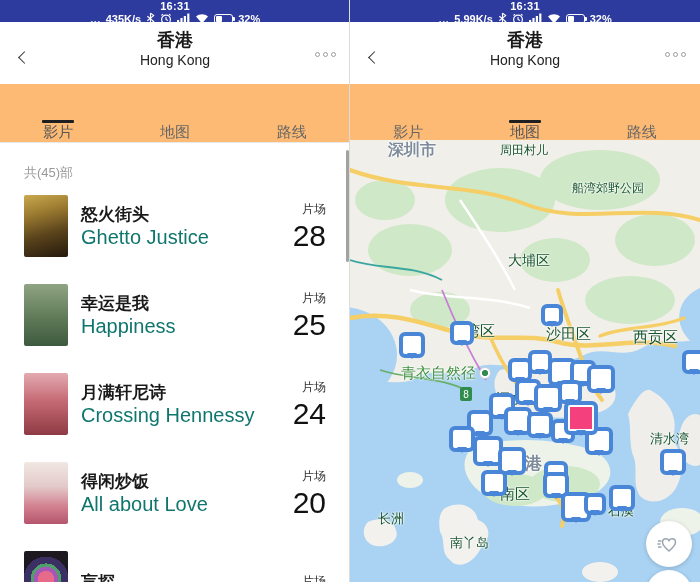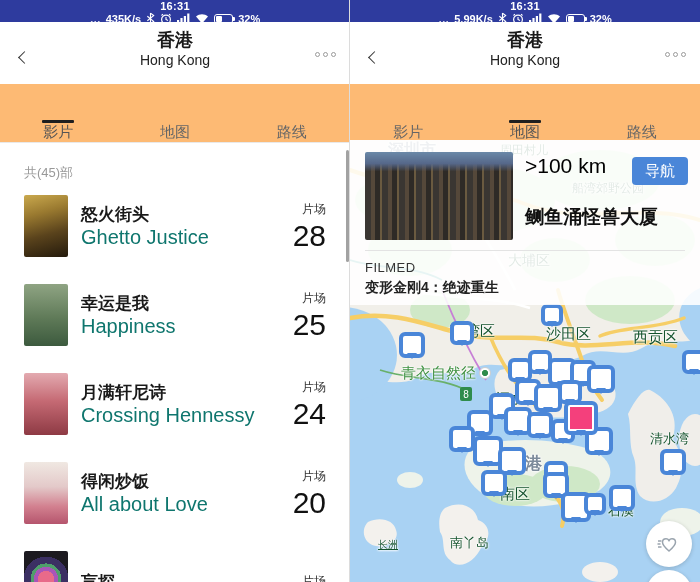--- a/index.html
+++ b/index.html
@@ -325,21 +325,21 @@
           <div class="maplabel" style="left: 158px; top: 112px; font-size: 14px;">大埔区</div>
           <div class="maplabel" style="left: 100px; top: 182px; font-size: 15px;">荃湾区</div>
           <div class="maplabel" style="left: 196px; top: 185px; font-size: 15px;">沙田区</div>
           <div class="maplabel" style="left: 283px; top: 188px; font-size: 15px;">西贡区</div>
           <div class="maplabel g" style="left: 51px; top: 224px; font-size: 15px;">青衣自然径</div>
           <div class="maplabel" style="left: 146px; top: 250px; font-size: 14px;">深水</div>
           <div class="maplabel" style="left: 300px; top: 290px; font-size: 13px;">清水湾</div>
           <div class="maplabel b" style="left: 158px; top: 312px; font-size: 17px;">香港</div>
           <div class="maplabel" style="left: 150px; top: 345px; font-size: 15px;">南区</div>
           <div class="maplabel" style="left: 258px; top: 362px; font-size: 13px;">石澳</div>
-          <div class="maplabel" style="left: 28px; top: 398px; font-size: 10px; text-decoration: underline;">长洲</div>
+          <div class="maplabel" style="left: 28px; top: 370px; font-size: 13px;">长洲</div>
           <div class="maplabel" style="left: 100px; top: 394px; font-size: 13px;">南丫岛</div>
         </div>
       <div id="map-markers">
           <div class="marker" style="height: 22px; width: 22px; left: 191px; top: 164px;"></div>
           <div class="marker" style="height: 24px; width: 24px; left: 100px; top: 181px;"></div>
           <div class="marker" style="height: 26px; width: 26px; left: 49px; top: 192px;"></div>
           <div class="marker" style="height: 24px; width: 24px; left: 332px; top: 210px;"></div>
           <div class="marker" style="height: 24px; width: 24px; left: 158px; top: 218px;"></div>
           <div class="marker" style="height: 24px; width: 24px; left: 178px; top: 210px;"></div>
           <div class="marker" style="height: 28px; width: 28px; left: 198px; top: 218px;"></div>
@@ -360,29 +360,20 @@
           <div class="marker" style="height: 28px; width: 28px; left: 148px; top: 307px;"></div>
           <div class="marker" style="height: 26px; width: 26px; left: 310px; top: 309px;"></div>
           <div class="marker" style="height: 24px; width: 24px; left: 194px; top: 321px;"></div>
           <div class="marker" style="height: 26px; width: 26px; left: 131px; top: 330px;"></div>
           <div class="marker" style="height: 26px; width: 26px; left: 193px; top: 332px;"></div>
           <div class="marker" style="height: 30px; width: 30px; left: 211px; top: 352px;"></div>
           <div class="marker" style="height: 22px; width: 22px; left: 234px; top: 353px;"></div>
           <div class="marker" style="height: 26px; width: 26px; left: 259px; top: 345px;"></div>
         </div>
 
-      <div class="overlay">
-        <div class="card-photo"></div>
-        <div class="card-dist">&gt;100 km</div>
-        <button class="nav-btn">导航</button>
-        <div class="card-place">鲗鱼涌怪兽大厦</div>
-        <div class="card-divider"></div>
-        <div class="filmed-lbl">FILMED</div>
-        <div class="filmed-movie">变形金刚4：绝迹重生</div>
-      </div>
 
       <div class="fab fab1">
         <svg width="24" height="20" viewBox="0 0 24 20">
           <path d="M12 17 C9 14.5 5.5 11.5 5.5 8.3 C5.5 6.1 7.2 4.8 9 4.8 C10.3 4.8 11.4 5.5 12 6.5 C12.6 5.5 13.7 4.8 15 4.8 C16.8 4.8 18.5 6.1 18.5 8.3 C18.5 11.5 15 14.5 12 17 Z" stroke="#9aa4ae" stroke-width="1.5" fill="none"></path>
           <path d="M1 7 H4.5 M0.5 10 H3.5 M1 13 H4.5" stroke="#9aa4ae" stroke-width="1.4"></path>
         </svg>
       </div>
       <div class="fab fab2"></div>
     </div>
   </section>

